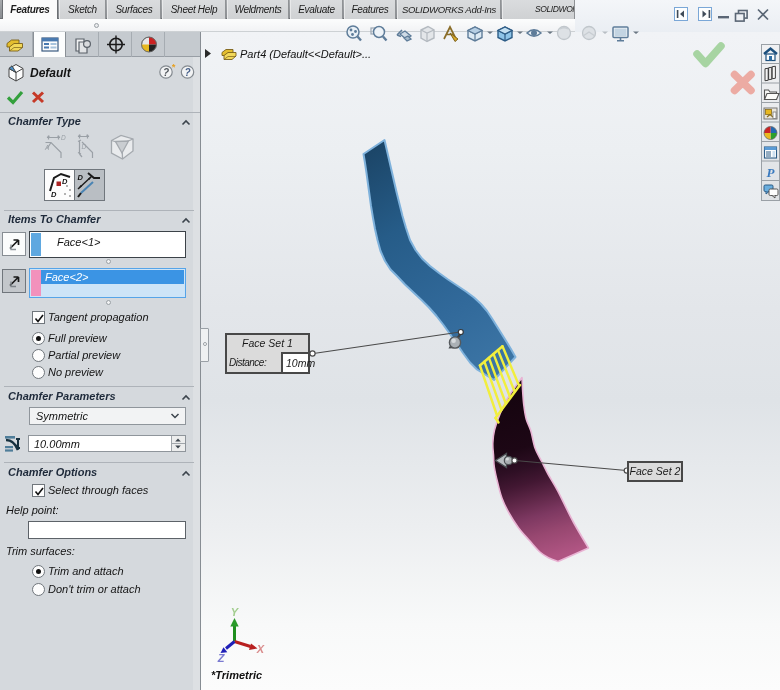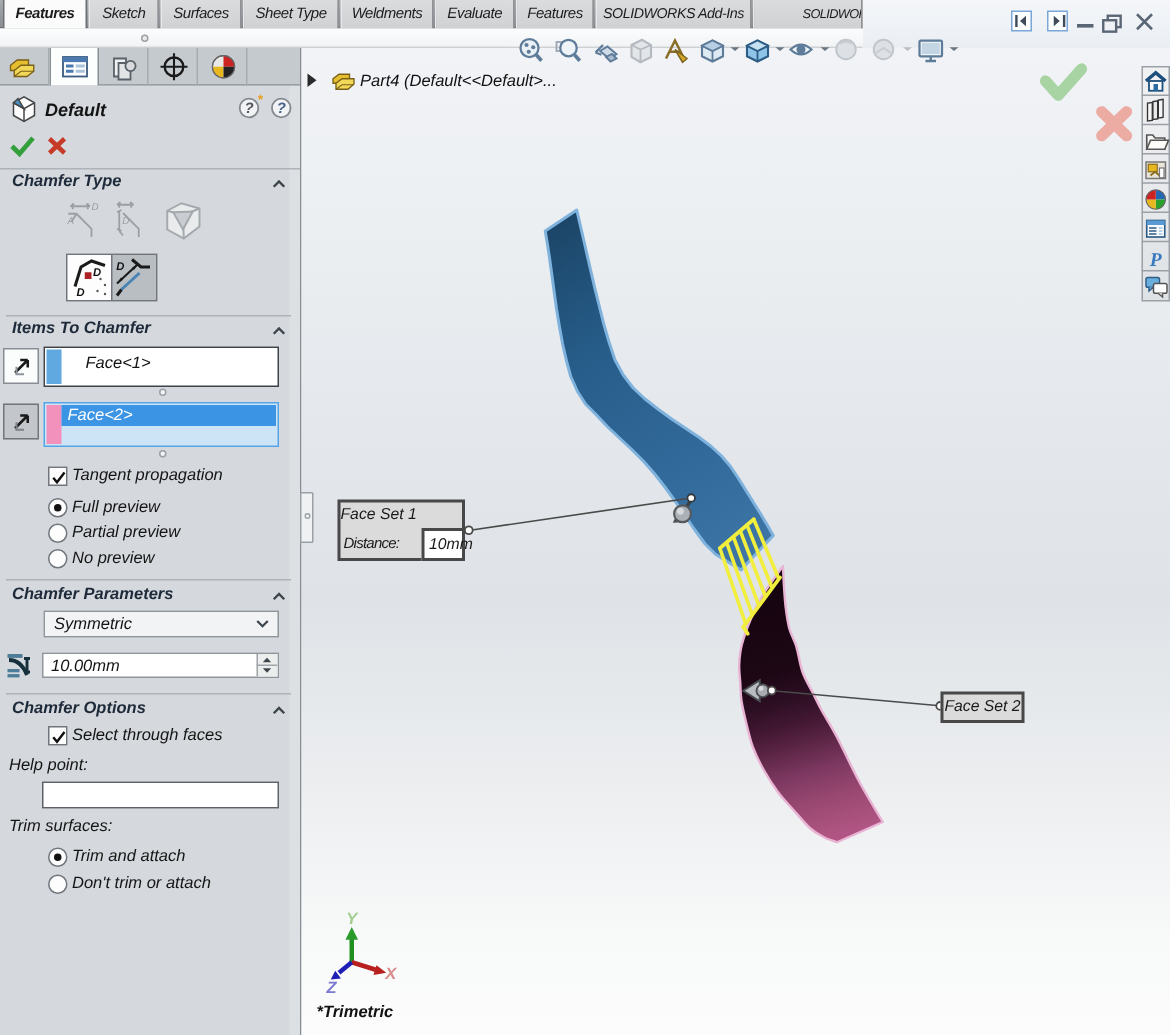--- a/index.html
+++ b/index.html
@@ -56,21 +56,21 @@
 </style>
 </head>
 <body>
 <div id="stage">
 
   <div id="titlebar-right" class="abs"></div>
   <div id="tabbar" class="abs"></div>
   <div class="tab active" style="left:2px; width:56px;">Features</div>
   <div class="tab" style="left:59px; width:47px;">Sketch</div>
   <div class="tab" style="left:107px; width:54px;">Surfaces</div>
-  <div class="tab" style="left:162px; width:64px;">Sheet Type</div>
+  <div class="tab" style="left:162px; width:64px;">Sheet Help</div>
   <div class="tab" style="left:227px; width:62px;">Weldments</div>
   <div class="tab" style="left:290px; width:53px;">Evaluate</div>
   <div class="tab" style="left:344px; width:52px;">Features</div>
   <div class="tab" style="left:397px; width:104px; font-size:9.5px;">SOLIDWORKS Add-Ins</div>
   <div class="tab" style="left:502px; width:73px; font-size:8.5px; letter-spacing:-0.4px;padding-left:32px;">SOLIDWORKS MBD</div>
 
   <svg class="abs" style="left:670px; top:4px;" width="108" height="18" viewBox="0 0 108 18">
     <rect x="4.5" y="3.5" width="13" height="13" fill="#fdfefe" stroke="#7aa7d7"></rect>
     <rect x="6.8" y="6" width="1.6" height="8" fill="#3f4b58"></rect>
     <path d="M14 6.5 L10 10 L14 13.5 Z" fill="#3f4b58"></path>
@@ -502,21 +502,21 @@
       <path d="M56.5,616.5 L48,618 L50,611.5 Z" fill="#b81f1f"></path>
       <path d="M33.5,609.5 L25,616.5" stroke="#1f1fb8" stroke-width="3"></path>
       <path d="M19.5,621 L26.3,620.3 L22.5,615.2 Z" fill="#1f1fb8"></path>
       <text x="33.5" y="584" font-size="11" font-weight="bold" fill="#a2cd8e" text-anchor="middle">Y</text>
       <text x="59.5" y="620.5" font-size="11" font-weight="bold" fill="#d98c8c" text-anchor="middle">X</text>
       <text x="20" y="630" font-size="11" font-weight="bold" fill="#7a7ad0" text-anchor="middle">Z</text>
     </g>
   </svg>
 
   <div class="callout" style="left:225px; top:333px; width:85px; height:41px;">
-    <div style="position:absolute; left:0; top:2px; width:100%; ">Face Set 1</div>
+    <div style="position:absolute; left:0; top:2px; width:100%; text-align:center;">Face Set 1</div>
     <div style="position:absolute; left:2px; top:22px; font-size:10px; letter-spacing:-0.5px;">Distance:</div>
     <div style="position:absolute; right:-2px; top:17px; width:29px; height:22px; background:#fff; border:2px solid #484848;">
       <span style="position:absolute; left:3px; top:3px;">10mm</span>
       </div>
   </div>
   <div class="callout" style="left:627px; top:461px; width:56px; height:21px;">
     <div style="position:absolute; left:0; top:2px; width:100%; text-align:center; font-size:10.5px;">Face Set 2</div>
   </div>
 
   <div class="abs" style="left:200px; top:328px; width:9px; height:34px; background:#eff1f2; border:1px solid #9aa0a6; border-radius:1px; z-index:6;"></div>

